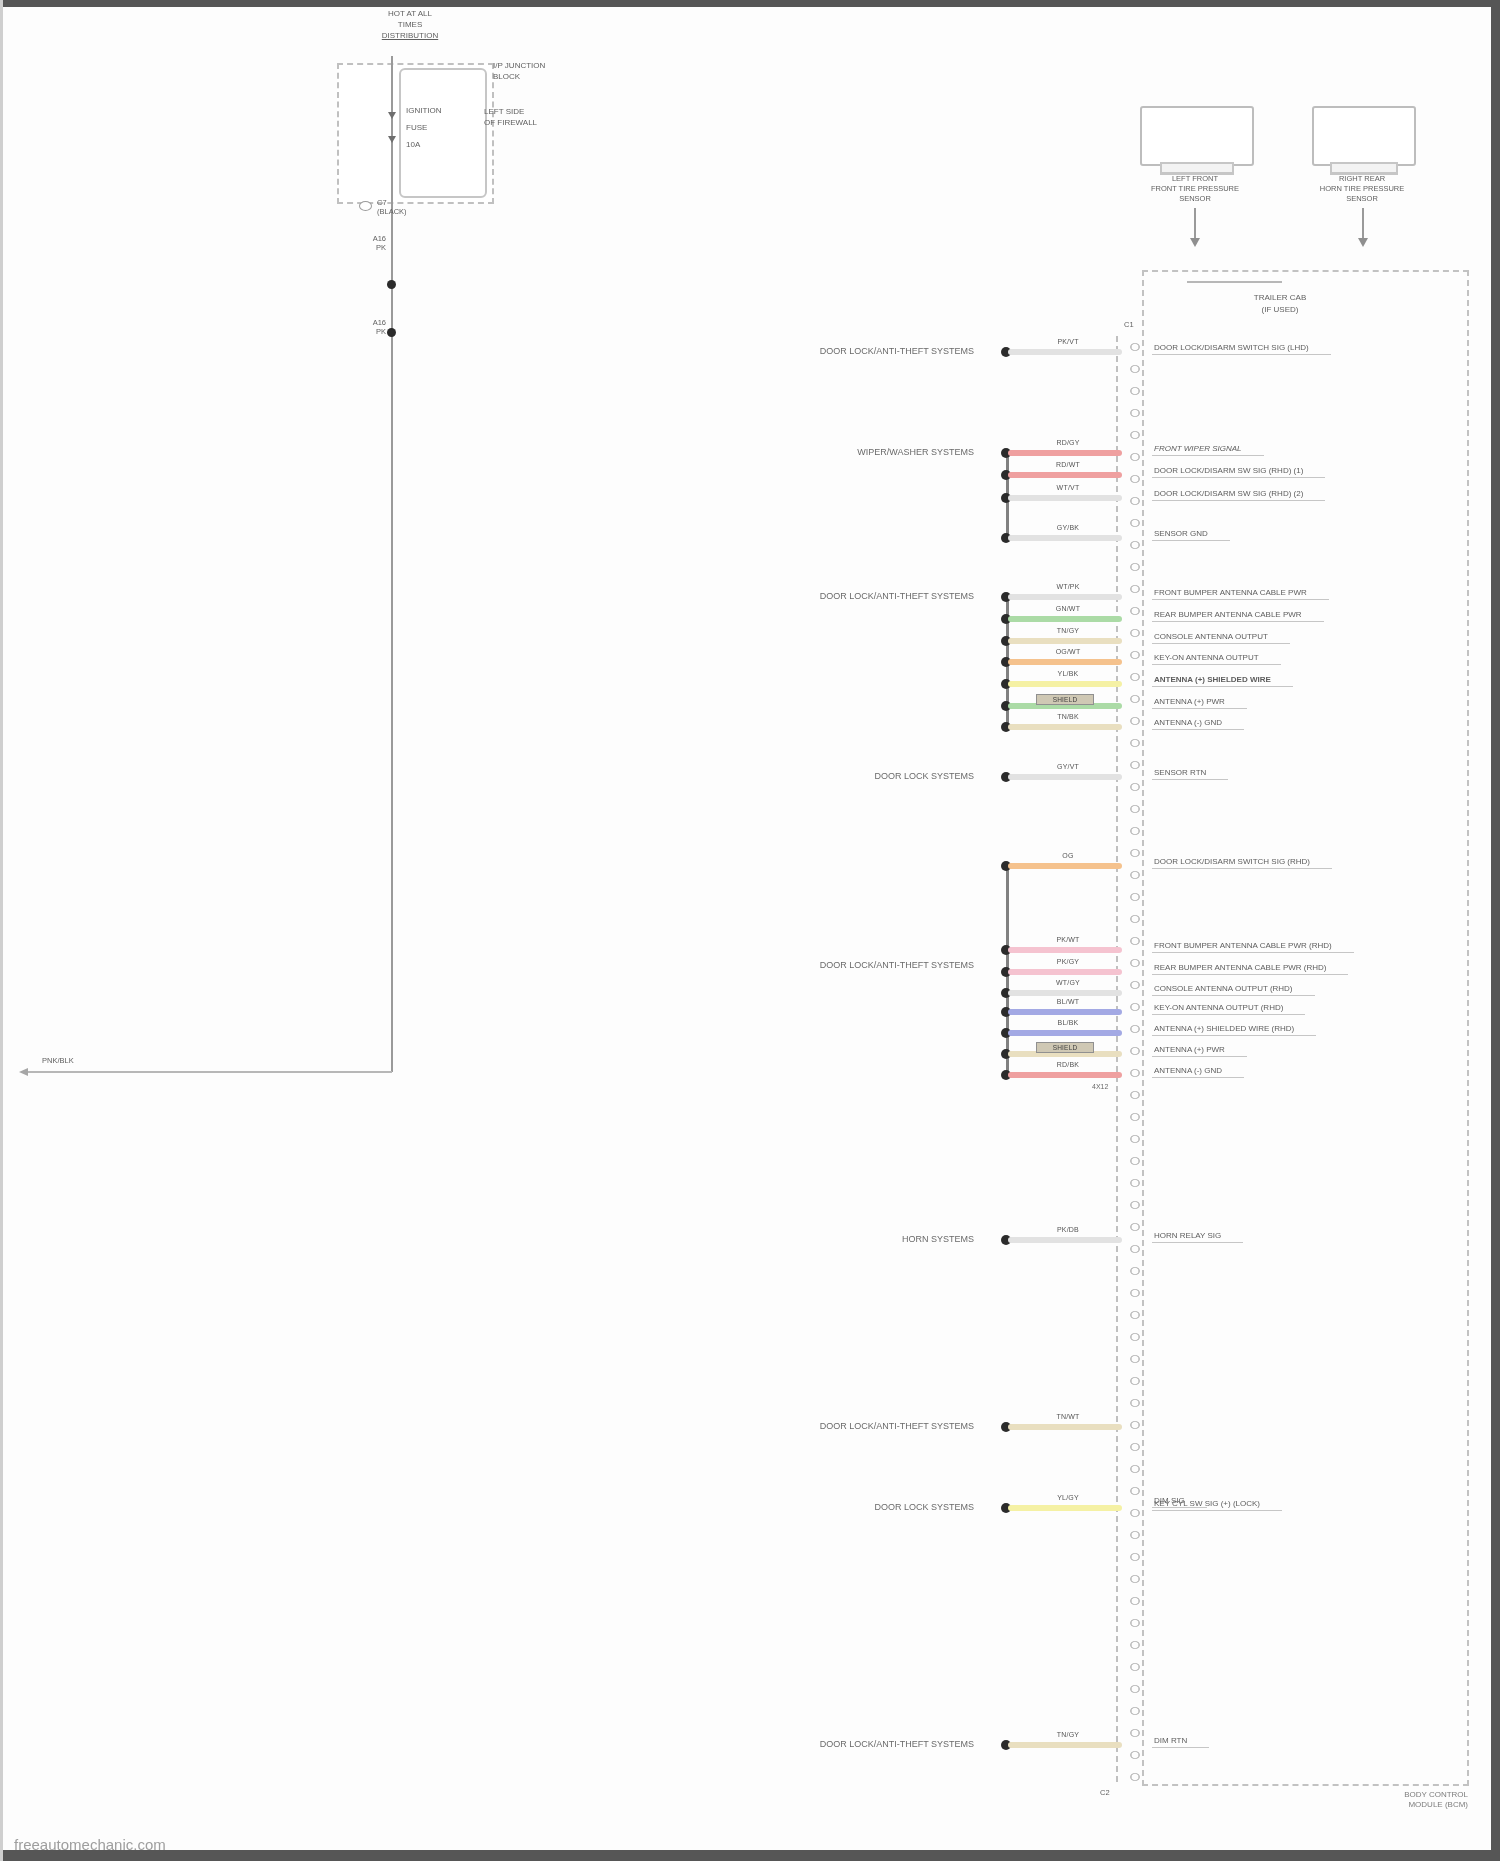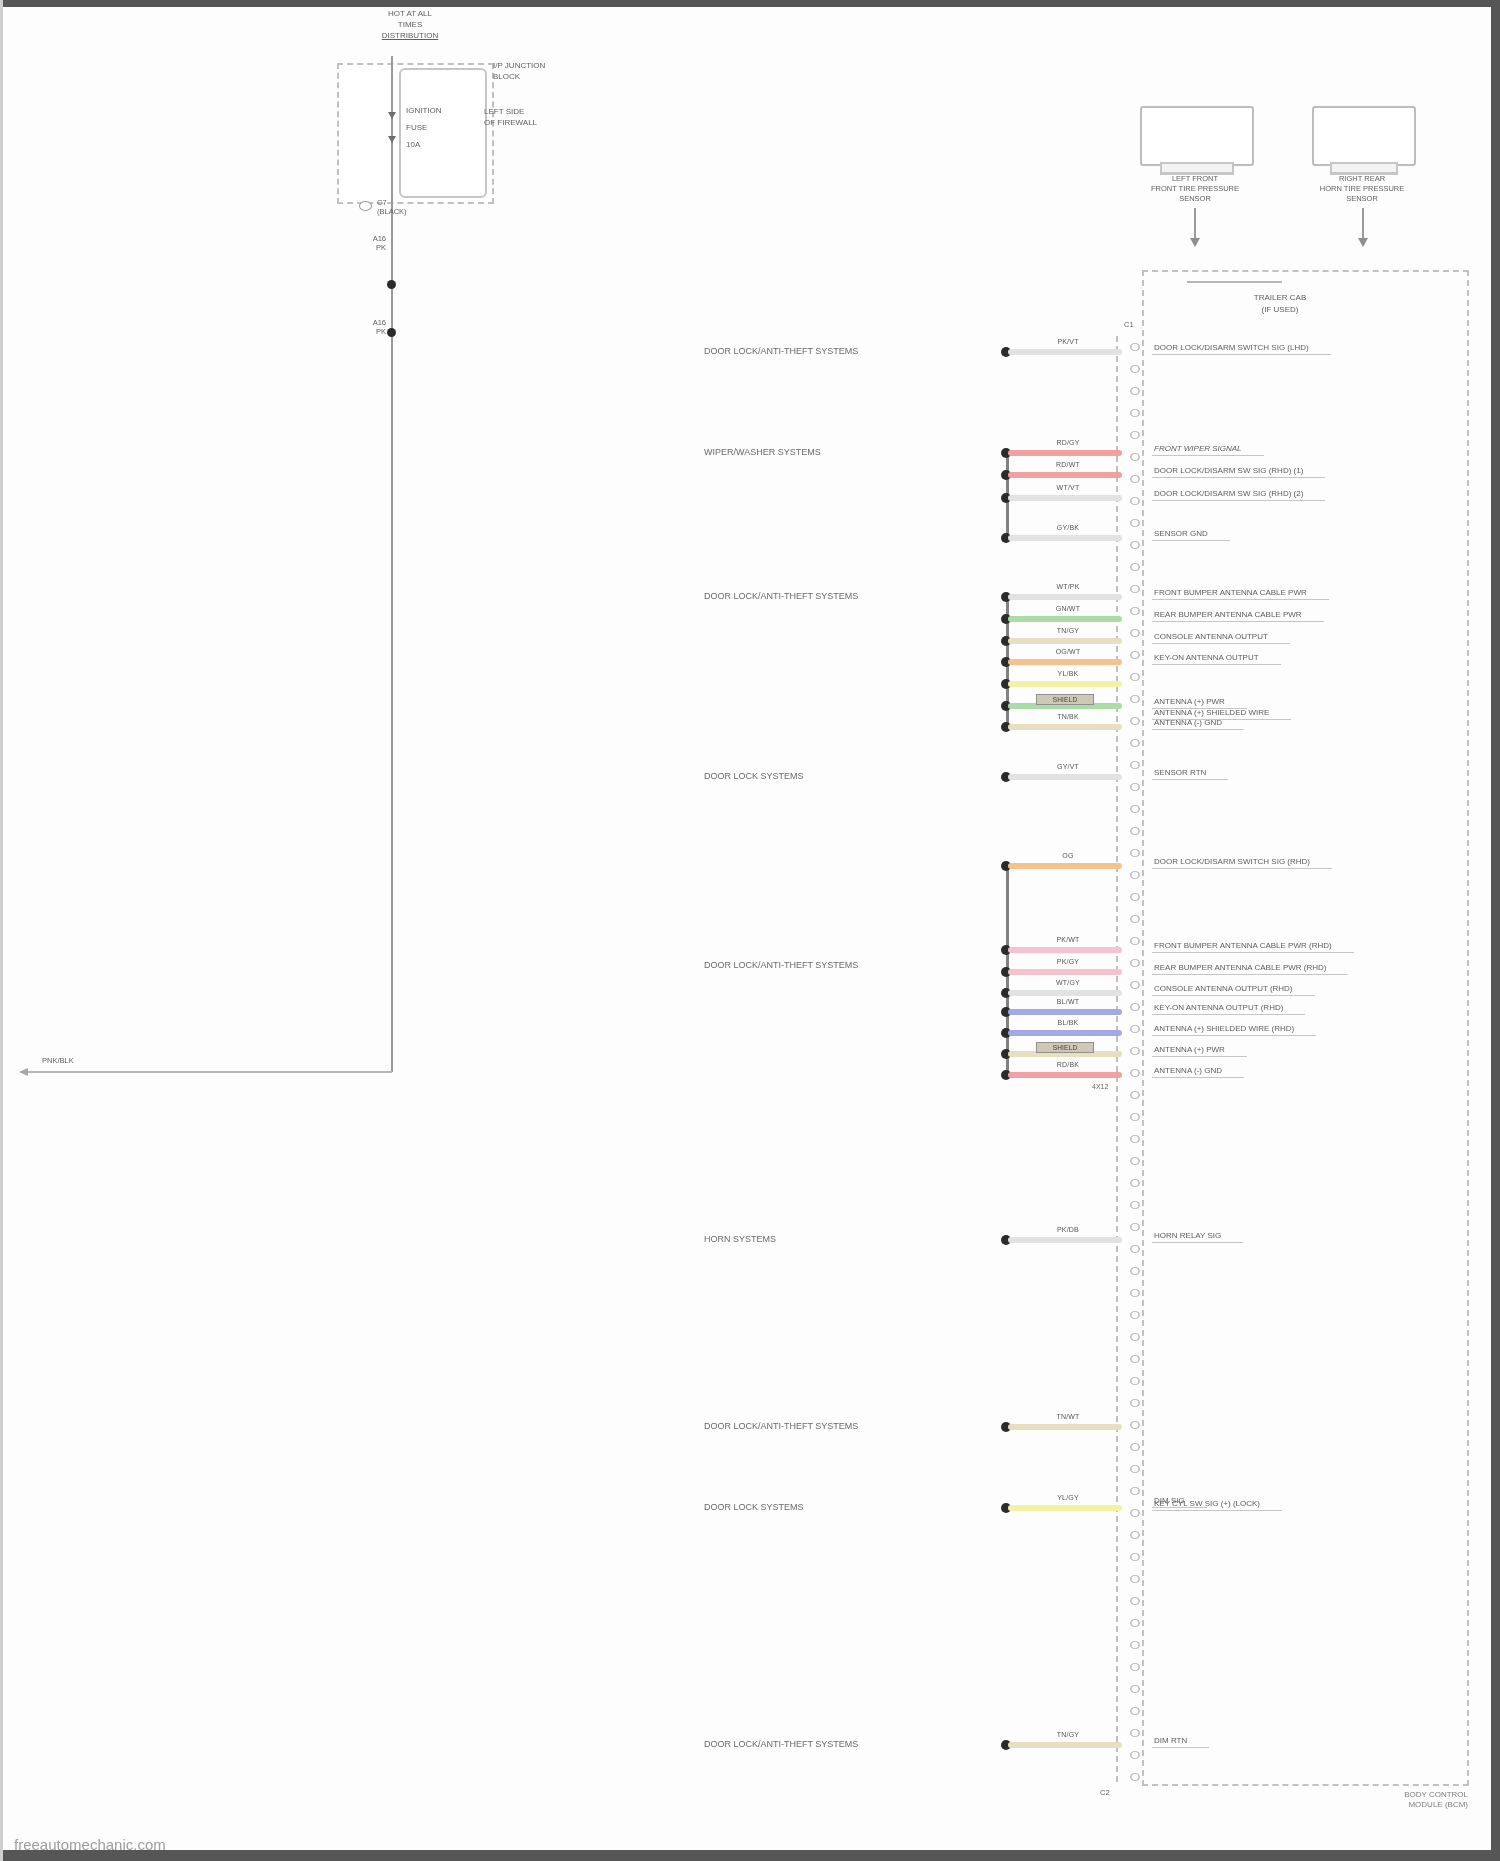--- a/index.html
+++ b/index.html
@@ -27,21 +27,21 @@
   
   .sensorbox{position:absolute;border:2px solid #bdbdbd;border-radius:3px;background:#fff;}
   .pedestal{position:absolute;border:2px solid #c6c6c6;border-bottom-width:3px;background:#f3f3f3;}
   
   .modulebox{position:absolute;border:2px dashed #c2c2c2;}
   .pinstrip{position:absolute;left:1122px;top:336px;width:26px;height:1446px;
      background-image:radial-gradient(ellipse 6px 5px at 13px 11px, rgba(0,0,0,0) 55%, #c4c4c4 60%, #c4c4c4 78%, rgba(0,0,0,0) 85%);
      background-size:26px 22px;background-repeat:repeat-y;}
   .conndash{position:absolute;left:1116px;top:336px;height:1446px;width:0;border-left:2px dashed #c0c0c0;}
   
-  .llab{position:absolute;left:704px;width:330px;font-size:9px;color:#6a6a6a;white-space:nowrap;}
+  .llab{position:absolute;left:644px;width:330px;text-align:right;font-size:9px;color:#6a6a6a;white-space:nowrap;}
   .bus{position:absolute;left:1006px;width:2.5px;background:#818181;}
   .dot{position:absolute;left:1001px;width:10px;height:10px;border-radius:50%;background:#2b2b2b;}
   .wire{position:absolute;left:1008px;width:114px;height:6px;border-radius:3px;}
   .wlab{position:absolute;left:1036px;width:64px;text-align:center;font-size:7px;color:#555;letter-spacing:.2px;}
   .wlab.boxed{font-size:6.5px;color:#3e3e3e;background:#cfc8b4;border:1px solid #909090;padding:1px 0;width:56px;left:1036px;}
   .sig{position:absolute;left:1152px;font-size:8px;line-height:9px;color:#5d5d5d;white-space:nowrap;
        border-bottom:1.5px solid #c6c6c6;padding:0 22px 2px 2px;}
   .sub{position:absolute;left:1092px;font-size:7px;color:#6a6a6a;}
   .wm{font-size:15px;color:#9e9e9e;}
   .foot{font-size:8px;line-height:10px;color:#7d7d7d;text-align:right;}
@@ -180,21 +180,21 @@
       <div class="wire" style="top: 638px; background: rgb(233, 223, 192);"></div>
       <div class="wlab" style="top: 627px;">TN/GY</div>
       <div class="sig" style="top: 632px;">CONSOLE ANTENNA OUTPUT</div>
       <div class="dot" style="top: 657px;"></div>
       <div class="wire" style="top: 659px; background: rgb(245, 194, 141);"></div>
       <div class="wlab" style="top: 648px;">OG/WT</div>
       <div class="sig" style="top: 653px;">KEY-ON ANTENNA OUTPUT</div>
       <div class="dot" style="top: 679px;"></div>
       <div class="wire" style="top: 681px; background: rgb(245, 241, 164);"></div>
       <div class="wlab" style="top: 670px;">YL/BK</div>
-      <div class="sig" style="top: 708px;">ANTENNA (+) SHIELDED WIRE</div>
+      <div class="sig" style="top: 675px; font-weight: bold;">ANTENNA (+) SHIELDED WIRE</div>
       <div class="dot" style="top: 701px;"></div>
       <div class="wire" style="top: 703px; background: rgb(171, 219, 166);"></div>
       <div class="wlab boxed" style="top: 694px;">SHIELD</div>
       <div class="sig" style="top: 697px;">ANTENNA (+) PWR</div>
       <div class="dot" style="top: 722px;"></div>
       <div class="wire" style="top: 724px; background: rgb(233, 223, 192);"></div>
       <div class="wlab" style="top: 713px;">TN/BK</div>
       <div class="sig" style="top: 718px;">ANTENNA (-) GND</div>
       <div class="dot" style="top: 772px;"></div>
       <div class="wire" style="top: 774px; background: rgb(226, 226, 226);"></div>

